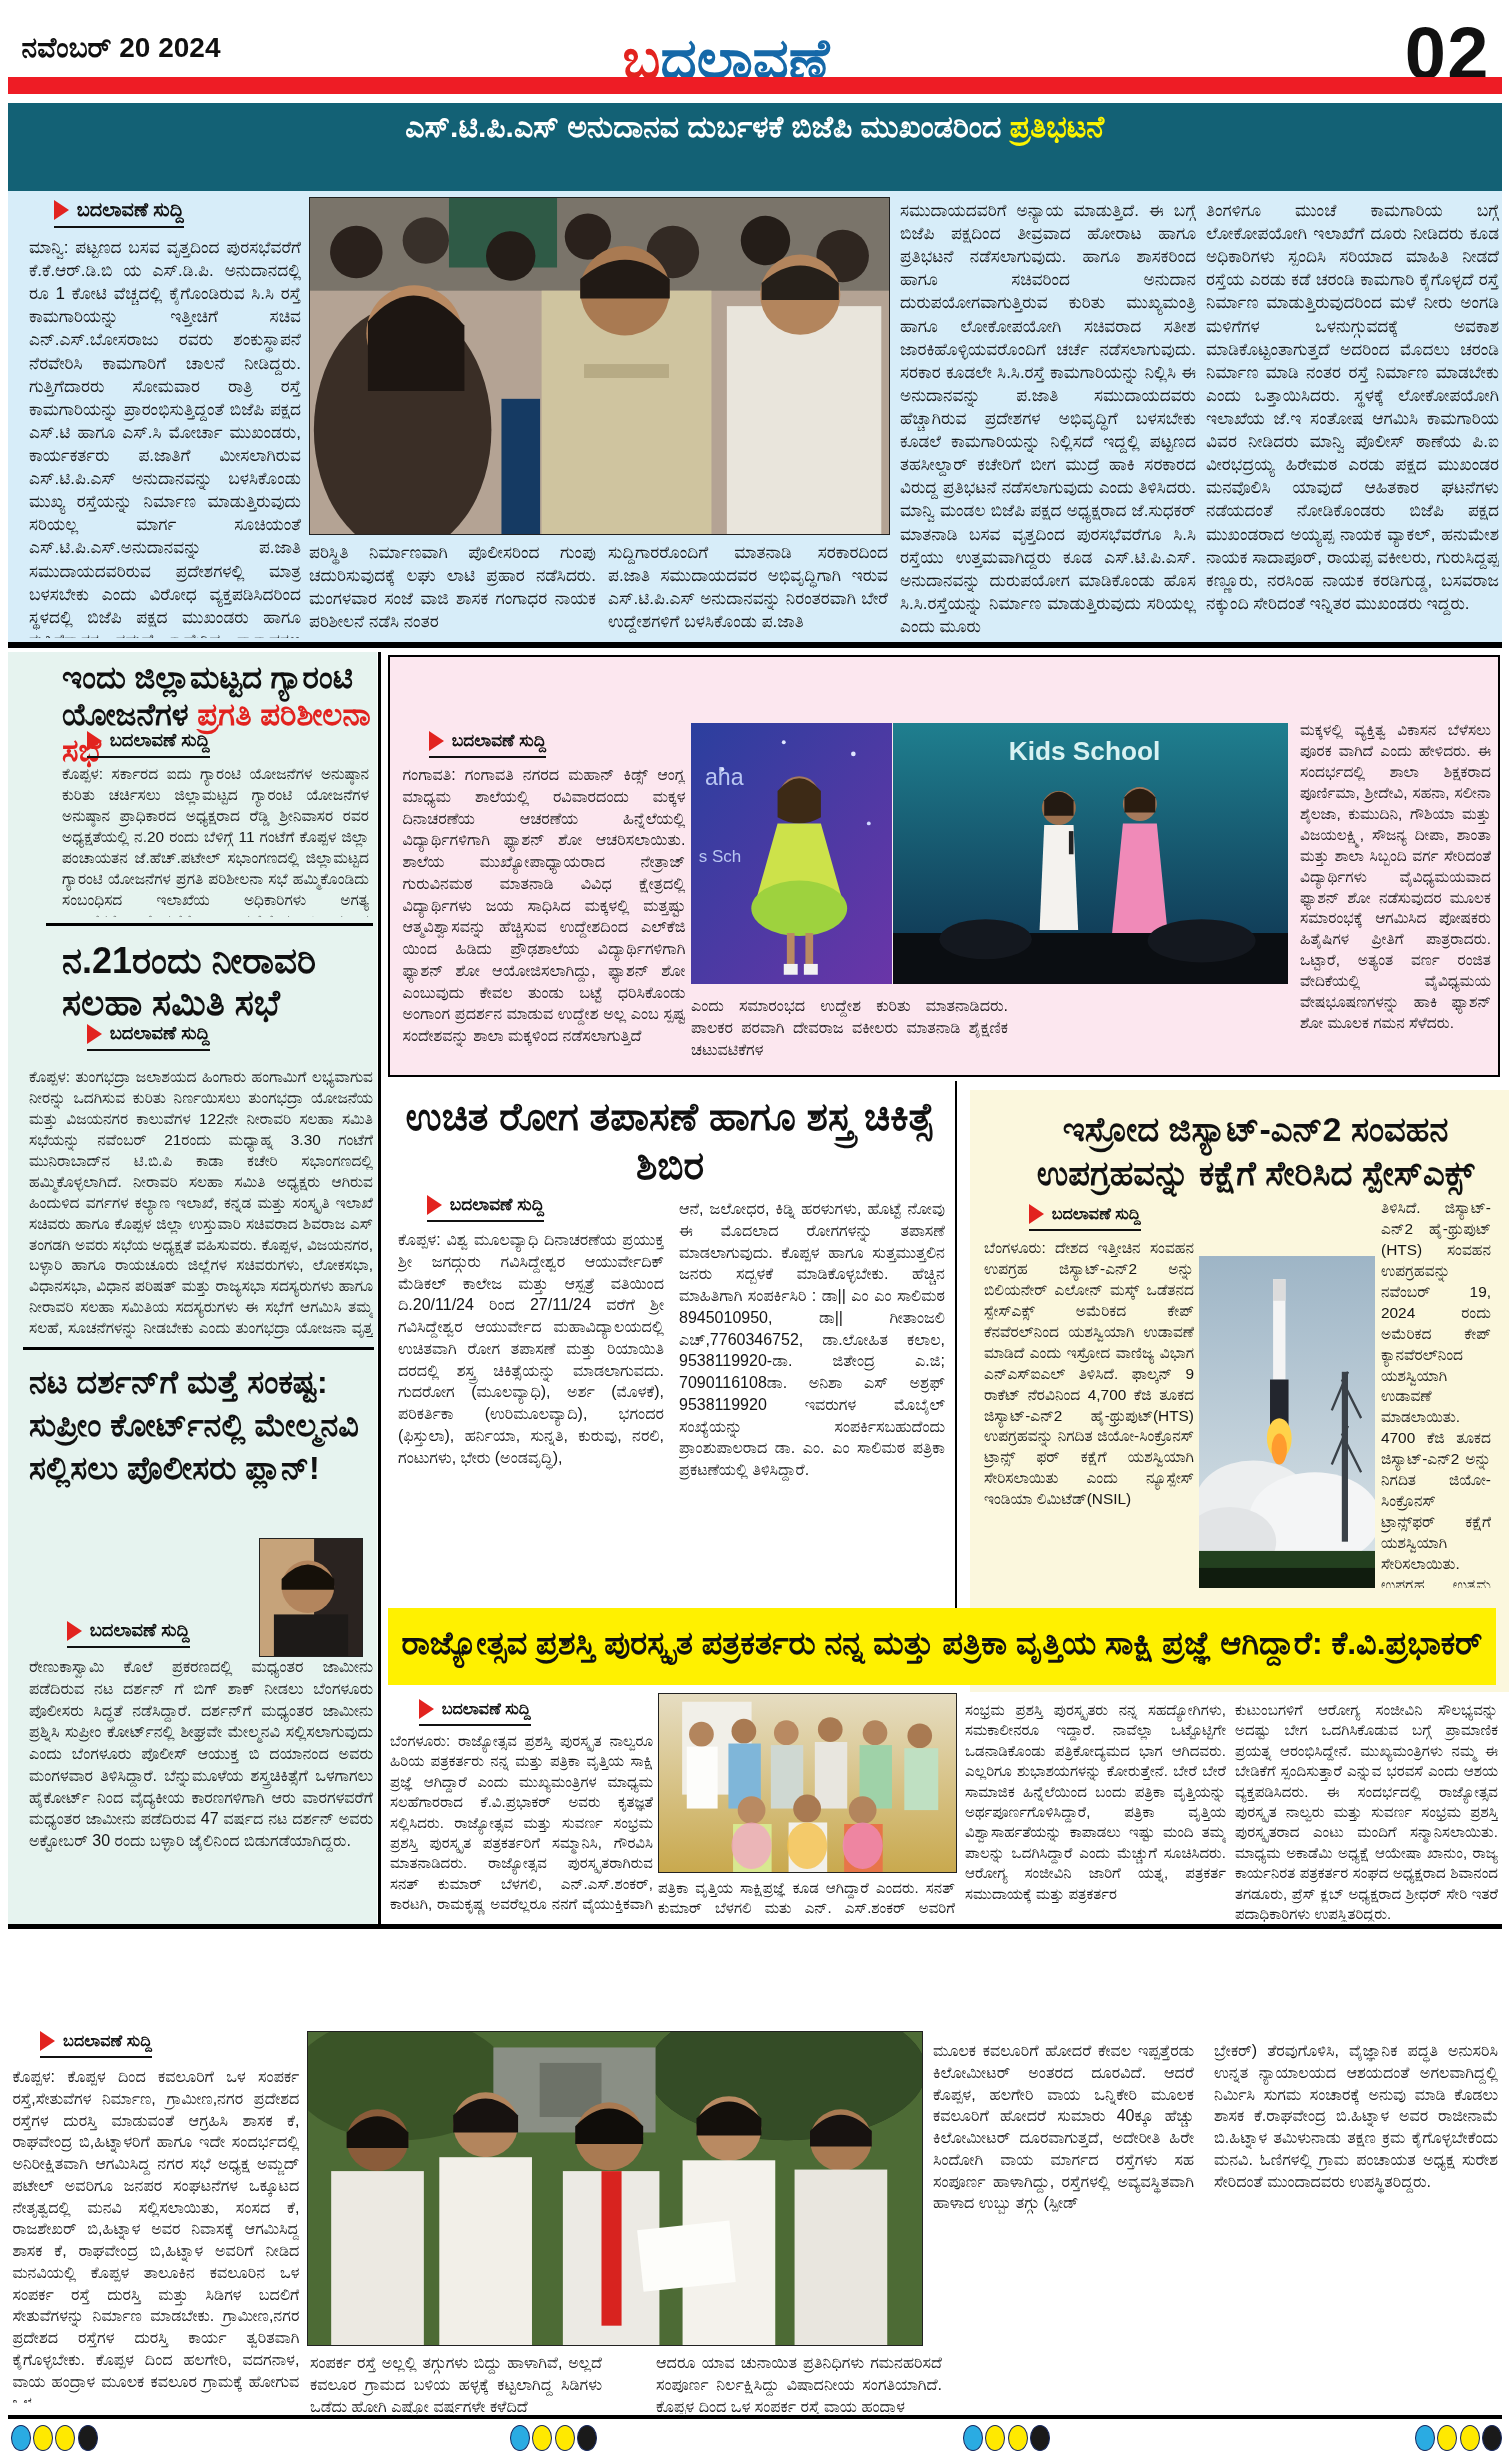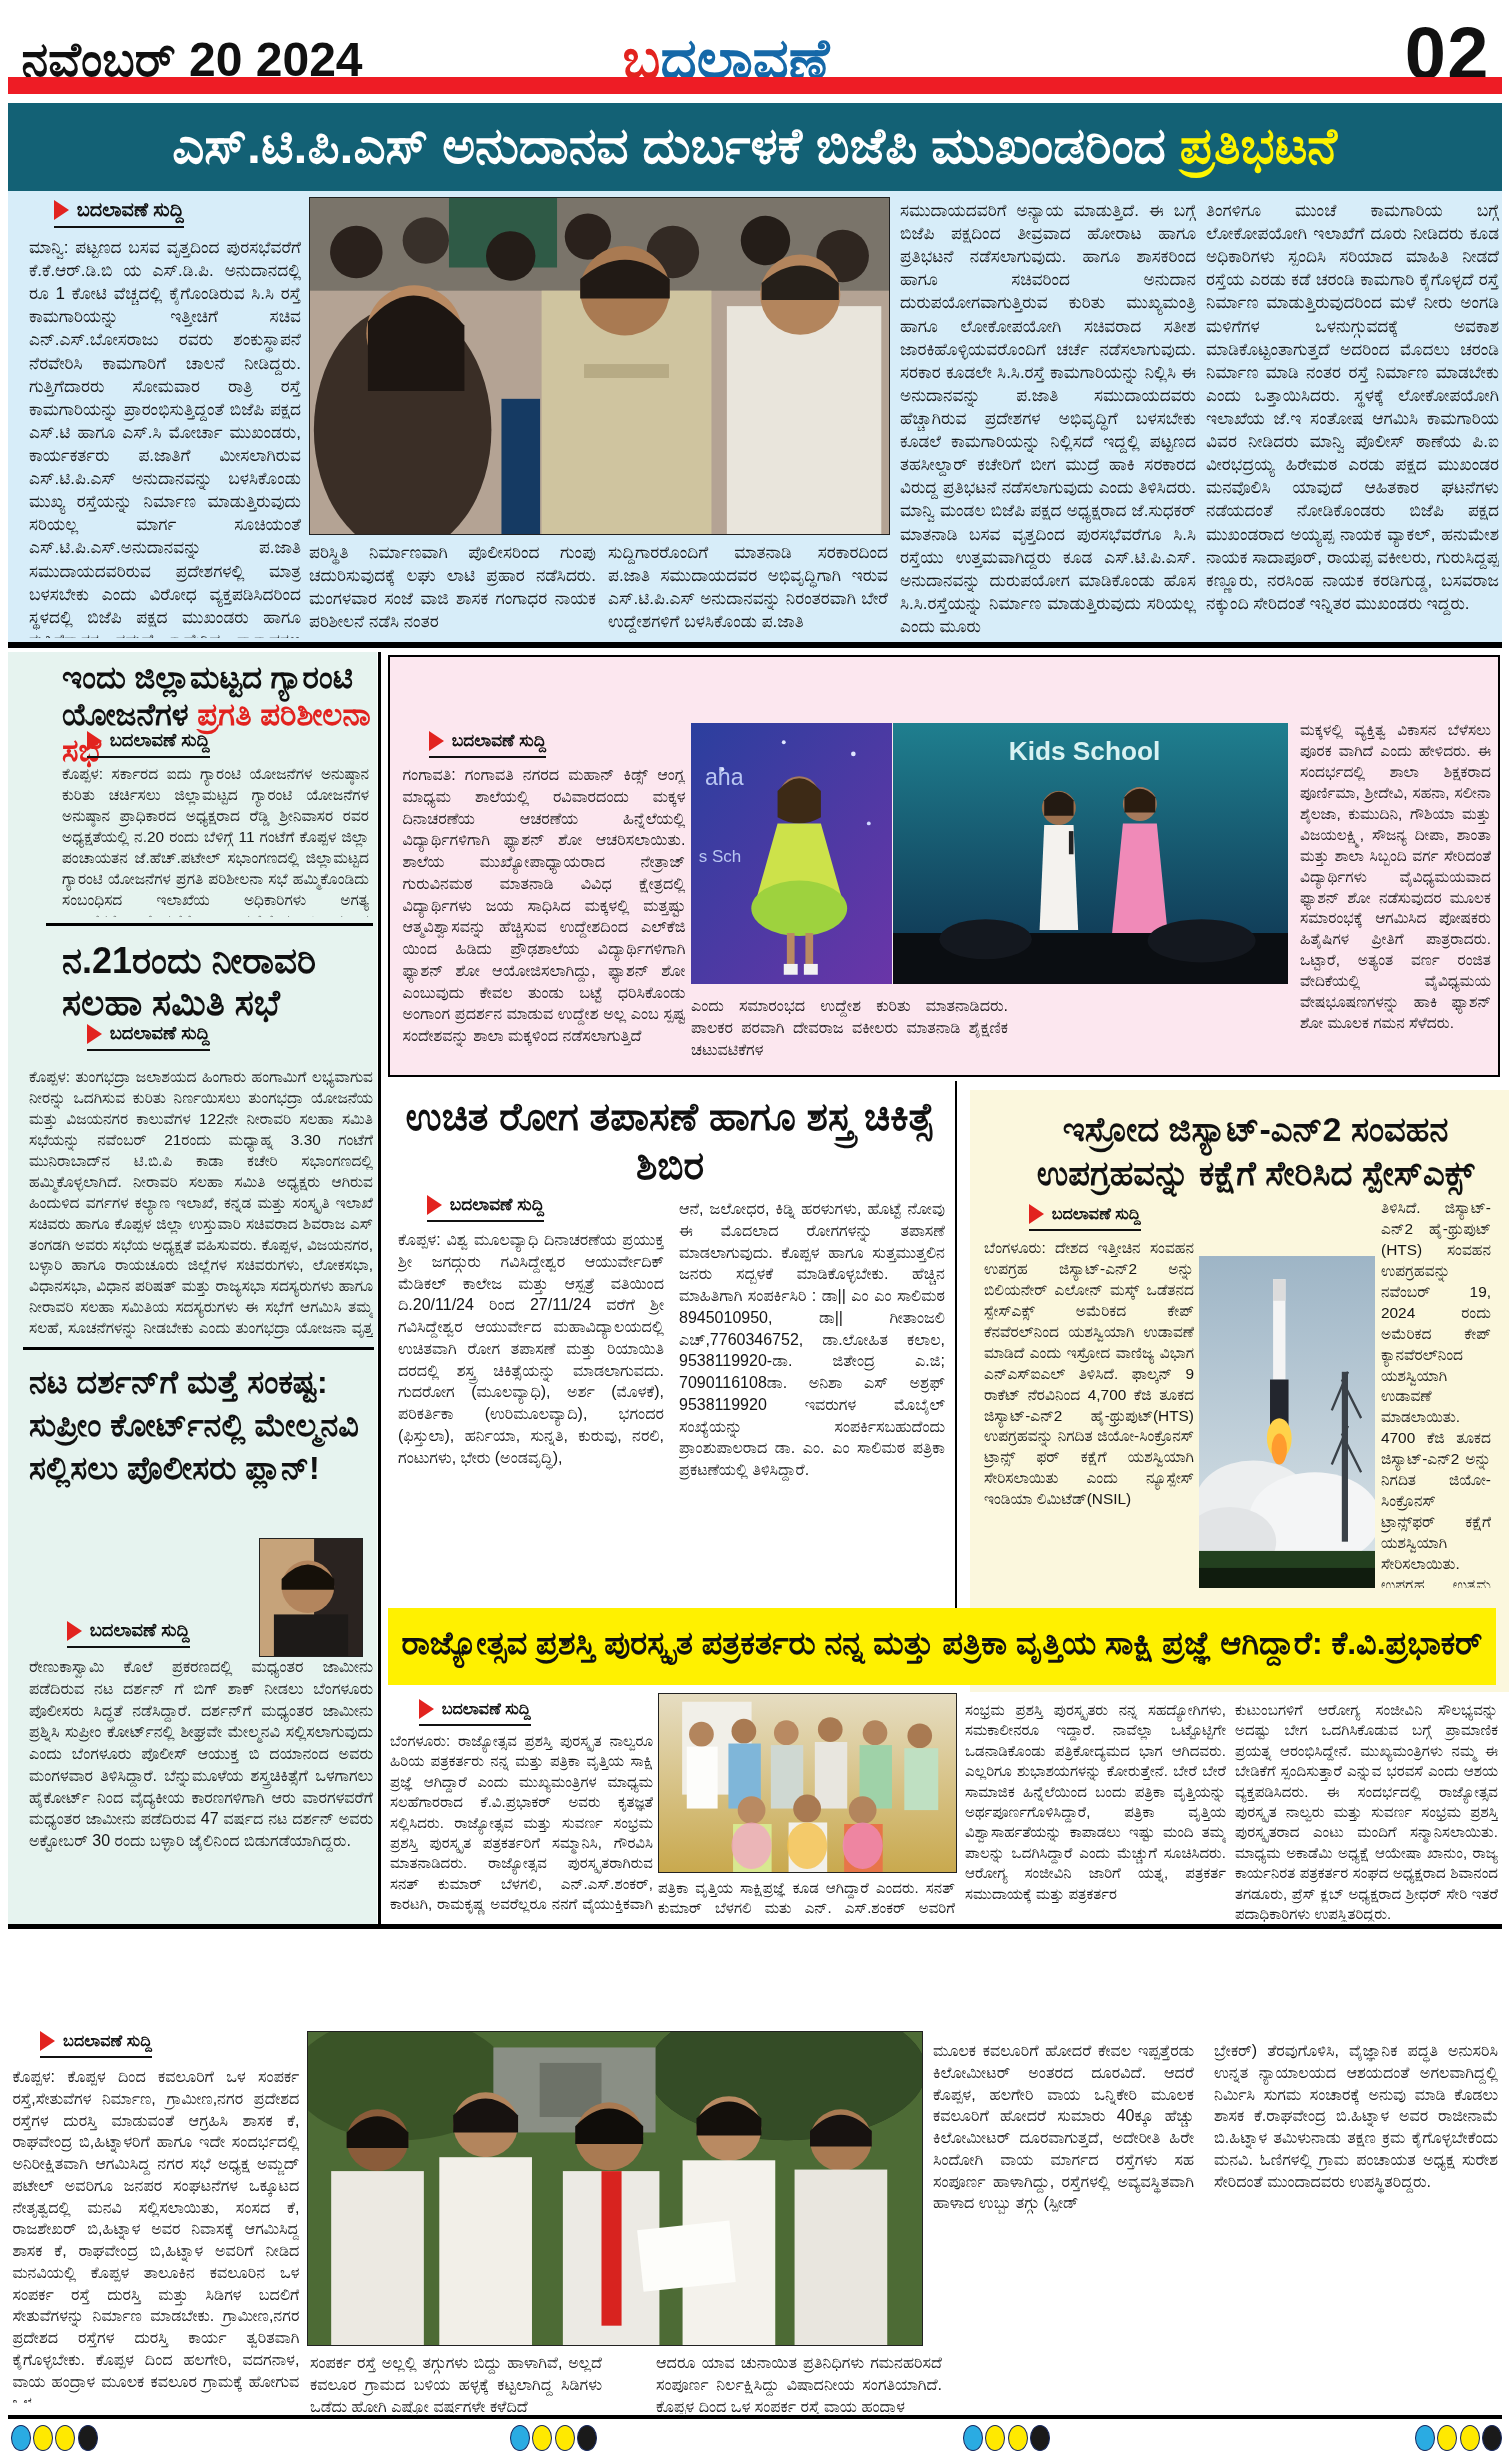--- a/index.html
+++ b/index.html
@@ -23,29 +23,29 @@
   .dot.c{background:#2aabe2;}
   .dot.y{background:#ffe900;}
   .dot.k{background:#1a1a1a;}
   svg text{font-family:"Liberation Sans","DejaVu Sans",sans-serif;}
 </style>
 </head>
 <body>
 
 <div id="page">
 
-  <div class="abs" style="left:21.6px;top:32px;font-size:48px;font-weight:bold;">ನವೆಂಬರ್ 20  2024</div>
+  <div class="abs" style="left:21.6px;top:32px;font-size:28px;font-weight:bold;">ನವೆಂಬರ್ 20  2024</div>
   <div class="abs center" style="left:0;top:26px;width:1452px;font-size:56px;font-weight:bold;">
     <span class="accent-red">ಬ</span><span style="color:#1568a8;">ದಲಾವಣೆ</span>
   </div>
   <div class="abs" style="right:20px;top:10.8px;font-size:74px;font-weight:bold;letter-spacing:1.5px;">02</div>
   <div class="abs" style="left:7.7px;top:77px;width:1494px;height:17px;background:#ee1c25;"></div>
 
   <div class="abs center" style="left:7.7px;top:103px;width:1494px;height:88px;background:#136175;">
-    <div class="headline" style="padding-top:14px;font-size:50px;color:#fff;">
+    <div class="headline" style="padding-top:6px;font-size:30px;color:#fff;">
       <span>ಎಸ್.ಟಿ.ಪಿ.ಎಸ್ ಅನುದಾನವ ದುರ್ಬಳಕೆ ಬಿಜೆಪಿ ಮುಖಂಡರಿಂದ </span><span class="accent-yellow">ಪ್ರತಿಭಟನೆ</span>
     </div>
   </div>
   <div class="abs" style="left:7.7px;top:191px;width:1494px;height:452px;background:#d7edf9;"></div>
 
   <div class="abs byline" style="left:29px;top:199px;">
     <span class="tri"></span>
     <span>ಬದಲಾವಣೆ ಸುದ್ದಿ</span>
   </div>
   <div class="abs bodytxt" style="left:29px;top:236px;width:272px;height:402px;font-size:17px;">ಮಾನ್ವಿ: ಪಟ್ಟಣದ ಬಸವ ವೃತ್ತದಿಂದ ಪುರಸಭೆವರೆಗೆ ಕೆ.ಕೆ.ಆರ್.ಡಿ.ಬಿ ಯ ಎಸ್.ಡಿ.ಪಿ. ಅನುದಾನದಲ್ಲಿ ರೂ 1 ಕೋಟಿ ವೆಚ್ಚದಲ್ಲಿ ಕೈಗೊಂಡಿರುವ ಸಿ.ಸಿ ರಸ್ತೆ ಕಾಮಗಾರಿಯನ್ನು ಇತ್ತೀಚಿಗೆ ಸಚಿವ ಎನ್.ಎಸ್.ಬೋಸರಾಜು ರವರು ಶಂಕುಸ್ಥಾಪನೆ ನೆರವೇರಿಸಿ ಕಾಮಗಾರಿಗೆ ಚಾಲನೆ ನೀಡಿದ್ದರು. ಗುತ್ತಿಗೆದಾರರು ಸೋಮವಾರ ರಾತ್ರಿ ರಸ್ತೆ ಕಾಮಗಾರಿಯನ್ನು ಪ್ರಾರಂಭಿಸುತ್ತಿದ್ದಂತೆ ಬಿಜೆಪಿ ಪಕ್ಷದ ಎಸ್.ಟಿ ಹಾಗೂ ಎಸ್.ಸಿ ಮೋರ್ಚಾ ಮುಖಂಡರು, ಕಾರ್ಯಕರ್ತರು ಪ.ಜಾತಿಗೆ ಮೀಸಲಾಗಿರುವ ಎಸ್.ಟಿ.ಪಿ.ಎಸ್ ಅನುದಾನವನ್ನು ಬಳಸಿಕೊಂಡು ಮುಖ್ಯ ರಸ್ತೆಯನ್ನು ನಿರ್ಮಾಣ ಮಾಡುತ್ತಿರುವುದು ಸರಿಯಲ್ಲ ಮಾರ್ಗ ಸೂಚಿಯಂತೆ ಎಸ್.ಟಿ.ಪಿ.ಎಸ್.ಅನುದಾನವನ್ನು ಪ.ಜಾತಿ ಸಮುದಾಯದವರಿರುವ ಪ್ರದೇಶಗಳಲ್ಲಿ ಮಾತ್ರ ಬಳಸಬೇಕು ಎಂದು ವಿರೋಧ ವ್ಯಕ್ತಪಡಿಸಿದರಿಂದ ಸ್ಥಳದಲ್ಲಿ ಬಿಜೆಪಿ ಪಕ್ಷದ ಮುಖಂಡರು ಹಾಗೂ ಗುತ್ತಿಗೆದಾರರ ನಡುವೆ ಕಾವೇರಿದ ವಾತಾವರಣ ನಿರ್ಮಾಣವಾಗಿ ಒಂದು ಕ್ಷಣ ಕೈ ಕೈ ಮಿಲಾಯಿಸುವ ಹಂತದವರೆಗೂ ಹೋದರಿಂದ ಸ್ಥಳದಲ್ಲಿ ಬಿಗುವಿನ</div>

